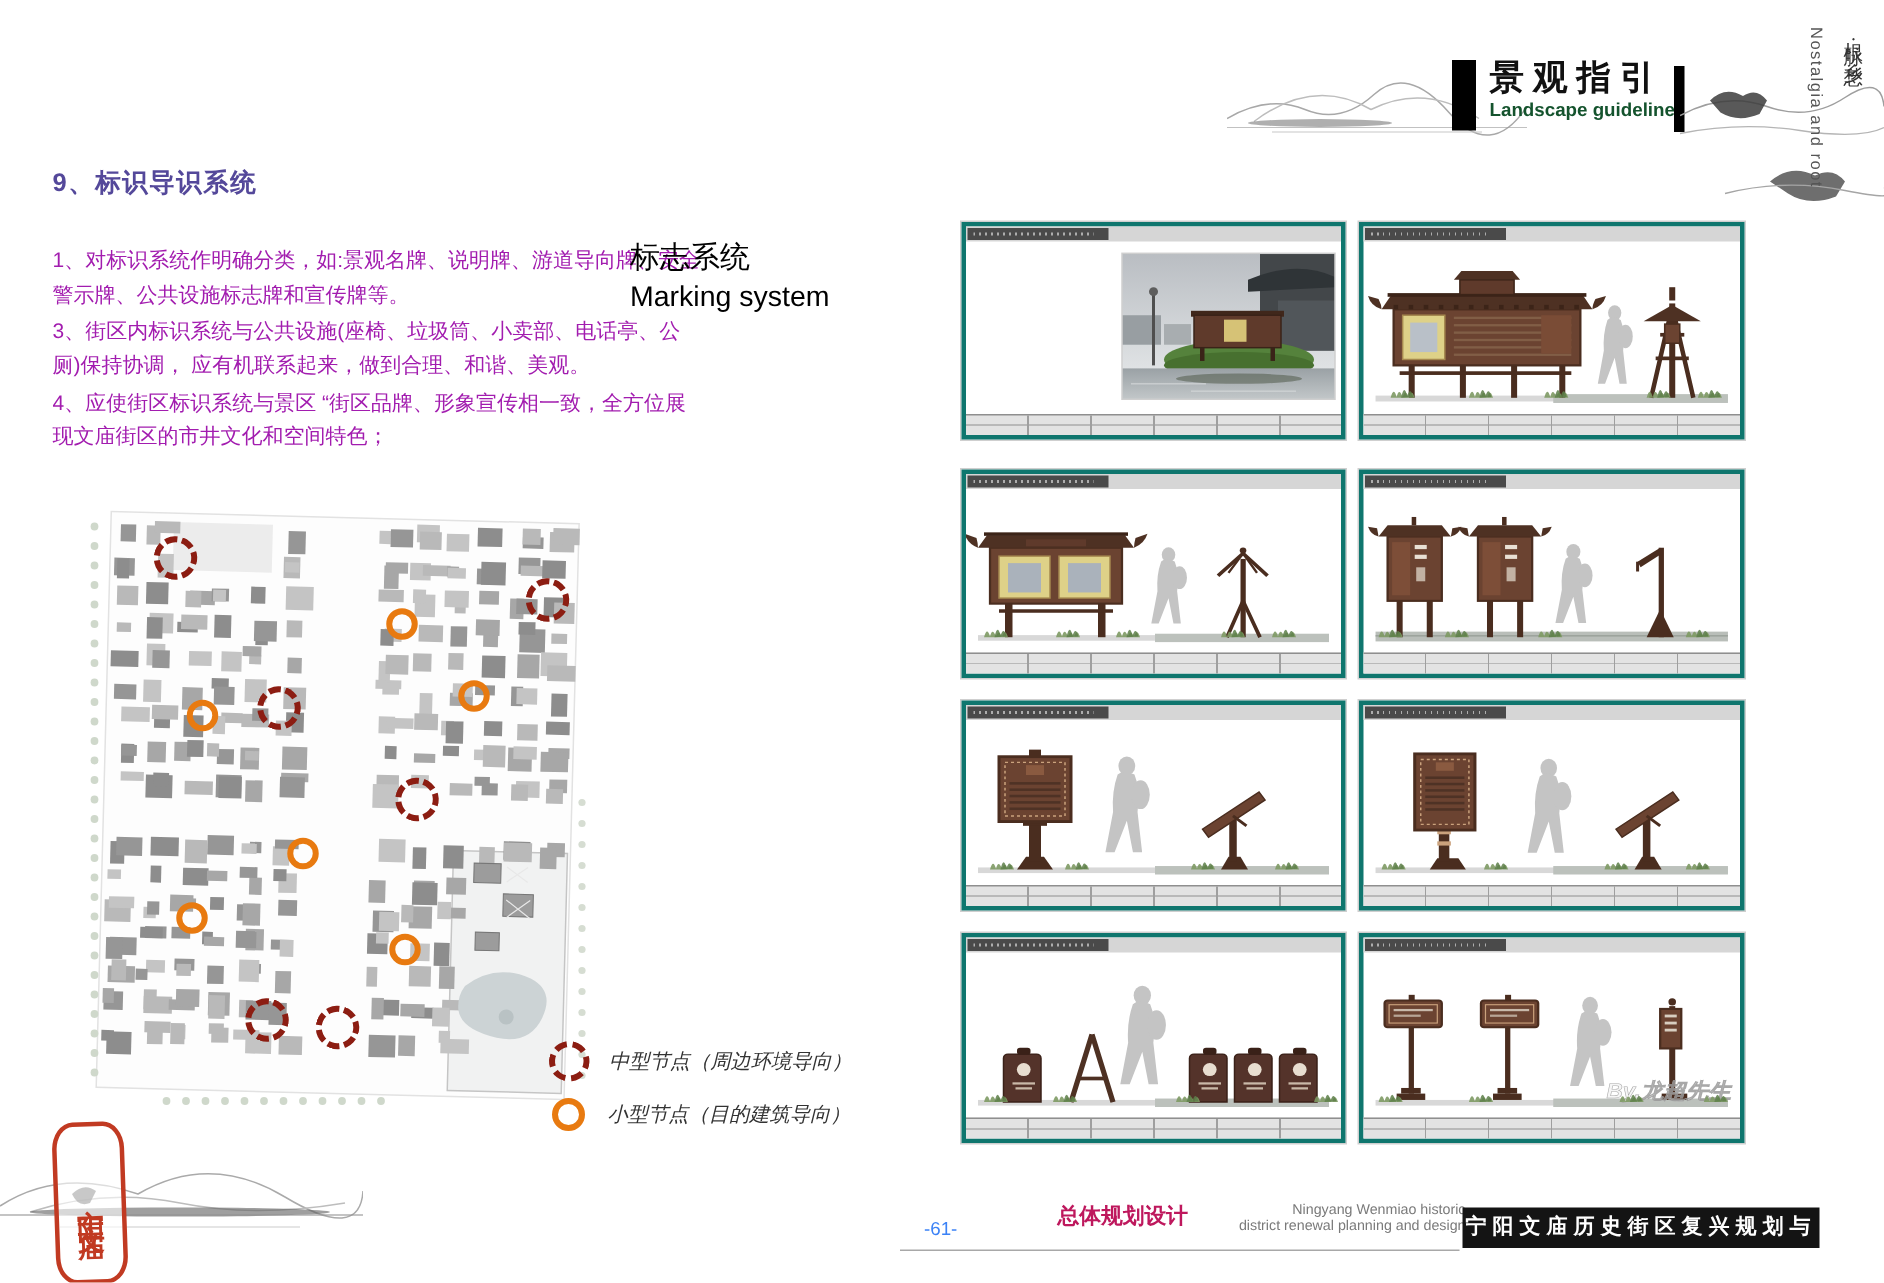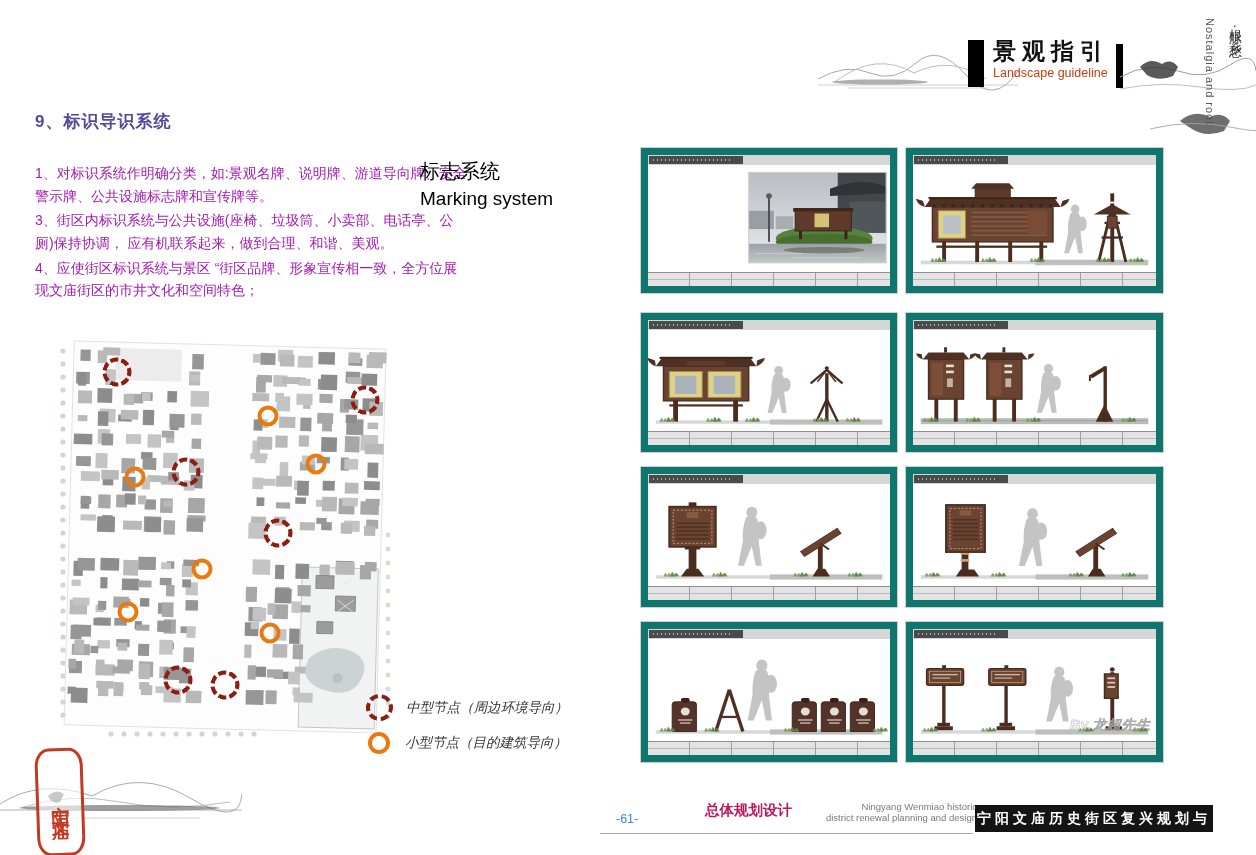--- a/index.html
+++ b/index.html
@@ -3,21 +3,21 @@
 <meta charset="utf-8">
 <style>
   html,body{margin:0;padding:0;}
   body{width:1256px;height:855px;position:relative;background:#fff;overflow:hidden;
        font-family:"Liberation Sans",sans-serif;color:#2f2f2f;}
   .abs{position:absolute;}
   
   #hdr-title-block{left:968px;top:40px;display:flex;align-items:flex-start;}
   #hdr-sq{width:16px;height:47px;background:#000;margin-right:9px;}
   #hdr-cn{font-family:"Liberation Serif",serif;font-weight:bold;font-size:23px;letter-spacing:6px;color:#111;line-height:1.05;}
-  #hdr-en{font-size:12.5px;color:#c2410c;margin-top:2px;}
+  #hdr-en{font-size:12.5px;color:#14532d;margin-top:2px;font-weight:bold;}
   #hdr-bar{left:1116px;top:44px;width:7px;height:44px;background:#000;}
   #corner-cn{left:1226px;top:18px;writing-mode:vertical-rl;font-size:13px;letter-spacing:3px;color:#333;font-family:"Liberation Serif",serif;}
   #corner-en{left:1204px;top:18px;writing-mode:vertical-rl;font-size:11px;letter-spacing:1px;color:#555;}
   
   #sec-title{left:35px;top:110px;font-size:17px;font-weight:bold;color:#54489a;letter-spacing:1px;}
   #paras{left:35px;top:162px;width:432px;font-size:14px;line-height:1.62;color:#a21caf;}
   #paras p{margin:0 0 2px 0;}
   
   #map{left:55px;top:335px;width:340px;height:412px;}
   #map svg{width:100%;height:100%;}
@@ -30,21 +30,21 @@
   .lg-row{display:flex;align-items:center;gap:13px;}
   .lg-ic-med{width:27px;height:27px;border:4.5px dashed #8c1d12;border-radius:50%;box-sizing:border-box;transform:rotate(15deg);}
   .lg-ic-sm{width:22px;height:22px;border:4.5px solid #e87a10;border-radius:50%;box-sizing:border-box;margin:0 2px;}
   .lg-label{font-size:13.5px;color:#333;}
   
   #marking{left:420px;top:158px;width:200px;color:#000000;}
   #marking-cn{font-size:20px;}
   #marking-en{font-size:19px;margin-top:3px;}
   
   #panels{left:641px;top:148px;width:523px;height:615px;}
-  .panel{position:absolute;border:7px solid #0f766e;background:#fff;box-sizing:border-box;box-shadow:0 0 0 1px #cfcfcf;text-align:center;}
+  .panel{position:absolute;border:3px solid #0f766e;background:#fff;box-sizing:border-box;box-shadow:0 0 0 1px #cfcfcf;text-align:center;}
   .panel-top{position:absolute;left:0;right:0;top:0;height:10px;background:#d6d6d6;}
   .panel-tab{position:absolute;left:1px;top:1px;width:94px;height:8px;background:#4a4a4a;}
   .panel-tab:after{content:"";position:absolute;left:4px;top:3px;width:80px;height:2px;
      background:repeating-linear-gradient(90deg,rgba(255,255,255,.55) 0 1px,transparent 1px 4px);}
   .panel-scene{position:absolute;left:0;right:0;top:10px;bottom:13px;}
   .panel-scene svg{width:100%;height:100%;display:block;}
   .panel-foot{position:absolute;left:0;right:0;bottom:0;height:13px;background:#e3e3e3;border-top:1px solid #8f8f8f;
      background-image:repeating-linear-gradient(90deg,transparent 0 41px,#9f9f9f 41px 42px),
                       linear-gradient(transparent 0 6px,#b9b9b9 6px 7px,transparent 7px);}
   

